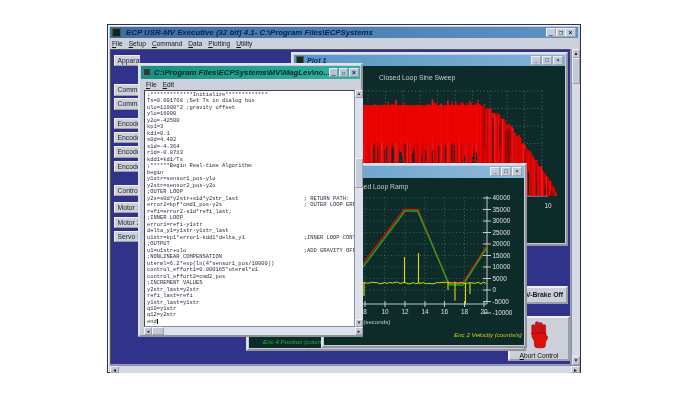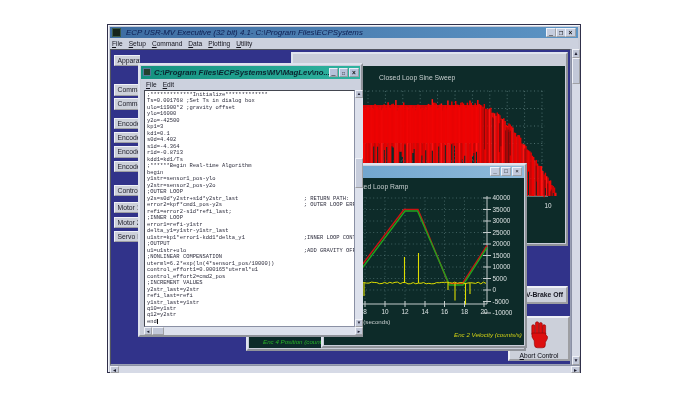--- a/index.html
+++ b/index.html
@@ -8,21 +8,21 @@
 .lbtn{position:absolute;left:114px;width:26px;height:11.5px;background:#cdd1da;border:1px outset #f0f2f8;border-right:none;font-size:6.8px;line-height:9.5px;color:#1c1c28;padding-left:2.5px;white-space:nowrap;overflow:hidden}
 .mi{margin-right:6px}
 .mi u{text-decoration:underline}
 </style></head>
 <body>
 
 <div class="abs" style="left:107px;top:24px;width:474px;height:349px;background:#c9cdd9;border:1px solid #30304a;box-shadow:inset 1px 1px 0 #f4f6fb">
 
   <div class="abs" style="left:2px;top:2px;right:2px;height:11px;background:linear-gradient(90deg,#3e6da2,#5c94c4);overflow:hidden">
     <div class="abs" style="left:2px;top:1px;width:9px;height:9px;background:#15241c;border:1px solid #3a5a4a"></div>
-    <div class="abs" style="left:16px;top:0.5px;font-size:7.85px;font-weight:normal;font-style:italic;color:#0c1c50;white-space:nowrap">ECP USR-MV Executive (32 bit) 4.1- C:\Program Files\ECPSystems</div>
+    <div class="abs" style="left:16px;top:0.5px;font-size:7.85px;font-weight:bold;font-style:italic;color:#0c1c50;white-space:nowrap">ECP USR-MV Executive (32 bit) 4.1- C:\Program Files\ECPSystems</div>
     <div class="abs" style="right:22px;top:1px;width:10px;height:9px;background:#c6cedf;border:1px outset #eef2fa;font-size:7px;line-height:5px;text-align:center;color:#111">_</div>
     <div class="abs" style="right:12px;top:1px;width:10px;height:9px;background:#c6cedf;border:1px outset #eef2fa;font-size:5px;line-height:8px;text-align:center;color:#111">❐</div>
     <div class="abs" style="right:2px;top:1px;width:11px;height:9px;background:#c6cedf;border:1px outset #eef2fa;font-size:6.5px;line-height:8px;text-align:center;color:#111;font-weight:bold">×</div>
   </div>
 
   <div class="abs" style="left:2px;top:13px;right:2px;height:11px;background:#ccd1de;font-size:6.6px;color:#14141e;line-height:11px;padding-left:2px;white-space:nowrap">
     <span class="mi"><u>F</u>ile</span><span class="mi"><u>S</u>etup</span><span class="mi"><u>C</u>ommand</span><span class="mi"><u>D</u>ata</span><span class="mi"><u>P</u>lotting</span><span class="mi"><u>U</u>tility</span>
   </div>
 
   <div class="abs" style="left:2px;top:24px;width:461px;height:316px;background:#31338a;border:1px inset #9aa0b4"></div>
@@ -64,20 +64,27 @@
     </svg>
   <div class="abs" style="left:0;right:0;top:34px;font-size:6.6px;color:#0a0a12;text-align:center;white-space:nowrap"><u>A</u>bort Control</div>
 </div>
 
 <div class="abs" style="left:246px;top:268px;width:280px;height:83px;background:#c9cdd9;border:2px outset #dfe3ee">
   <div class="abs" style="left:1px;top:1px;right:1px;bottom:1px;background:#0d2b29"></div>
   <div class="abs" style="left:15px;top:68px;font-size:6.2px;font-style:italic;color:#28b428;white-space:nowrap">Enc 4 Position (counts)</div>
 </div>
 
 <div class="abs" style="left:291px;top:52px;width:277px;height:194px;background:#c9cdd9;border:2px outset #dfe3ee">
+  <div class="abs" style="left:1px;top:1px;right:1px;height:11px;background:linear-gradient(90deg,#5796c2,#82b2da);overflow:hidden">
+    <div class="abs" style="left:2px;top:1px;width:8px;height:8px;background:#1a2a22;border:1px solid #44604f"></div>
+    <div class="abs" style="left:13px;top:0.5px;font-size:7.2px;font-weight:bold;font-style:italic;color:#10235c;white-space:nowrap">Plot 1</div>
+    <div class="tb-btn" style="margin-right:2px">×</div>
+      <div class="tb-btn">□</div>
+      <div class="tb-btn">_</div>
+  </div>
   <div class="abs" style="left:1px;top:12px;right:1px;bottom:1px;background:#0d2b29"></div>
 </div>
 
 <svg class="abs" style="left:0;top:0" width="688" height="400" viewBox="0 0 688 400">
   <defs>
       <clipPath id="p1c">
         <rect x="293" y="64" width="272" height="181"></rect>
       </clipPath>
     </defs>
   <g clip-path="url(#p1c)">

